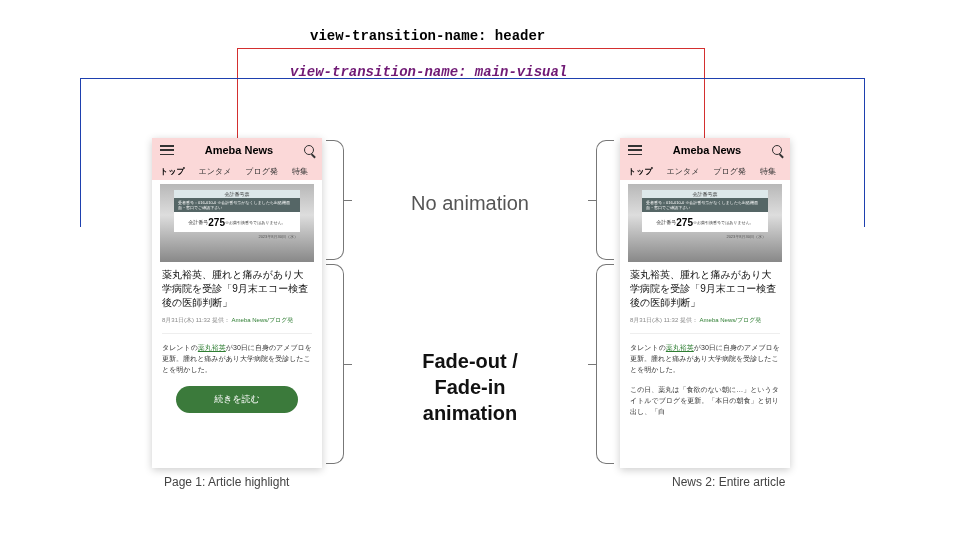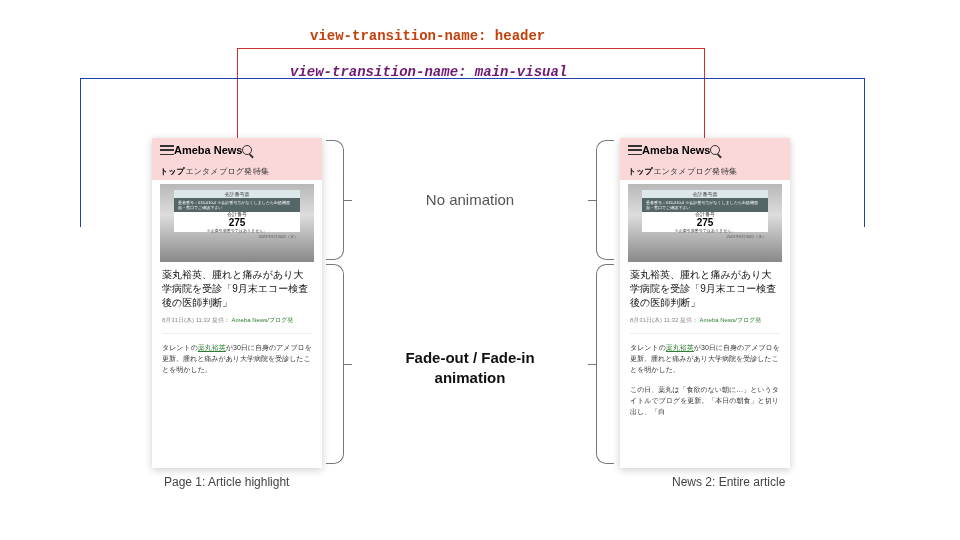--- a/index.html
+++ b/index.html
@@ -1,32 +1,32 @@
 <!DOCTYPE html>
 <html><head>
 <meta charset="utf-8">
 <style>
   * { box-sizing: border-box; margin: 0; padding: 0; }
   body { font-family: Arial, sans-serif; width: 960px; height: 540px; position: relative; background: #fff; }
   .label { font-family: "Courier New", monospace; font-weight: bold; font-size: 14px; position: absolute; }
-  .label-red { color: #c2410c; }
+  .label-red { color: #000000; }
   .label-blue { color: #701a75; font-style: italic; }
   .connector { position: absolute; }
   .connector.red { border: 1px solid #d32f2f; border-bottom: none; }
   .connector.blue { border: 1px solid #1e40af; border-bottom: none; }
 
   .phone { position: absolute; width: 170px; height: 330px; background: #fff; box-shadow: 0 2px 8px rgba(0,0,0,0.2); overflow: hidden; font-size: 9px; }
-  .phone-header { background: #fbd8d8; padding: 6px 8px; display: flex; align-items: center; justify-content: flex-start; height: 24px; }
-  .phone-nav { background: #fbd8d8; display: flex; gap: 1px; padding: 4px 8px; font-size: 8px; color: #333; height: 18px; align-items: center; }
+  .phone-header { background: #fbd8d8; padding: 6px 8px; display: flex; align-items: center; justify-content: space-between; height: 24px; }
+  .phone-nav { background: #fbd8d8; display: flex; gap: 14px; padding: 4px 8px; font-size: 8px; color: #333; height: 18px; align-items: center; }
   .phone-nav span.active { color: #000; font-weight: bold; }
   .phone-title { font-weight: bold; font-size: 11px; }
   .article-img { height: 78px; margin: 4px 8px 0 8px; display: flex; flex-direction: column; background: linear-gradient(180deg,#b8b8b8 0%,#ddd 40%,#888 100%); }
   .ticket-top { background: #dde8ea; margin: 6px 14px 0 14px; height: 8px; display: flex; align-items: center; justify-content: center; font-size: 5px; color: #333; }
   .ticket-mid { background: #566; color: #fff; margin: 0 14px; height: 14px; font-size: 4px; padding: 2px 4px; line-height: 5px; }
-  .ticket-num { background: #fff; margin: 0 14px; height: 20px; display: flex; flex-direction: column; align-items: center; justify-content: center; font-size: 5px; color: #333; }
+  .ticket-num { background: #fff; margin: 0 14px; height: 20px; display: flex; flex-direction: row; align-items: center; justify-content: center; font-size: 5px; color: #333; }
   .ticket-num .big { font-size: 10px; font-weight: bold; color: #000; }
   .ticket-date { margin: 0 14px; font-size: 4px; color: #555; text-align: right; padding: 2px; }
   .article-body { padding: 6px 10px; }
   .headline { font-size: 10px; font-weight: normal; color: #111; line-height: 1.4; }
   .meta { font-size: 6px; color: #888; margin-top: 6px; }
   .meta .src { color: #2e7d32; }
   .divider { border-top: 1px solid #eee; margin: 8px 0; }
   .snippet { font-size: 7px; color: #333; line-height: 1.6; }
   .snippet .lnk { color: #2e7d32; text-decoration: underline; }
   .cta { background: #3b7a3b; color: #fff; border-radius: 18px; text-align: center; padding: 7px 0; margin: 10px 14px 0 14px; font-size: 9px; }
@@ -34,21 +34,21 @@
   .caption { position: absolute; font-size: 12px; color: #444; }
 
   .brace { position: absolute; width: 18px; display: flex; flex-direction: column; }
   .brace .half { flex: 1; border: 1px solid #777; border-radius: 0 10px 10px 0; border-left: none; position: relative; }
   .brace.left .half { border-radius: 10px 0 0 10px; border-left: 1px solid #777; border-right: none; }
   .brace .half:first-child { border-bottom: none; border-bottom-right-radius: 0; border-bottom-left-radius: 0; }
   .brace .half:last-child { border-top: none; border-top-right-radius: 0; border-top-left-radius: 0; }
   .brace .tab { position: absolute; width: 8px; height: 1px; background: #777; left: 100%; top: 50%; }
   .brace.left .tab { left: auto; right: 100%; }
 
-  .anim-label { position: absolute; font-size: 15px; color: #555; text-align: center; width: 140px; line-height: 1.3; }
+  .anim-label { position: absolute; font-size: 20px; color: #555; text-align: center; width: 140px; line-height: 1.3; }
   .anim-label.strong { color: #111; font-weight: bold; text-align: center; }
 
   .menu-icon { width: 14px; height: 10px; display: flex; flex-direction: column; justify-content: space-between; }
   .menu-icon span { height: 1.5px; background: #333; display: block; }
   .search-icon { width: 10px; height: 10px; border: 1.5px solid #333; border-radius: 50%; position: relative; }
   .search-icon::after { content: ''; position: absolute; width: 5px; height: 1.5px; background: #333; bottom: -2px; right: -3px; transform: rotate(45deg); }
 </style>
 </head>
 <body>
 
@@ -89,20 +89,21 @@
     <div class="headline">薬丸裕英、腫れと痛みがあり大学病院を受診「9月末エコー検査後の医師判断」</div>
     <div class="meta">
       <span>8月31日(木) 11:32</span>
       <span>提供：</span>
       <span class="src">Ameba News/ブログ発</span>
     </div>
     <div class="divider"></div>
     <div class="snippet">
       <span>タレントの</span><span class="lnk">薬丸裕英</span><span>が30日に自身のアメブロを更新。腫れと痛みがあり大学病院を受診したことを明かした。</span>
     </div>
+    <div class="cta">続きを読む</div>
   </div>
 </div>
 
 <div class="phone" style="left:620px; top:138px;">
   <div class="phone-header">
     <div class="menu-icon">
         <span></span>
         <span></span>
         <span></span>
       </div>

